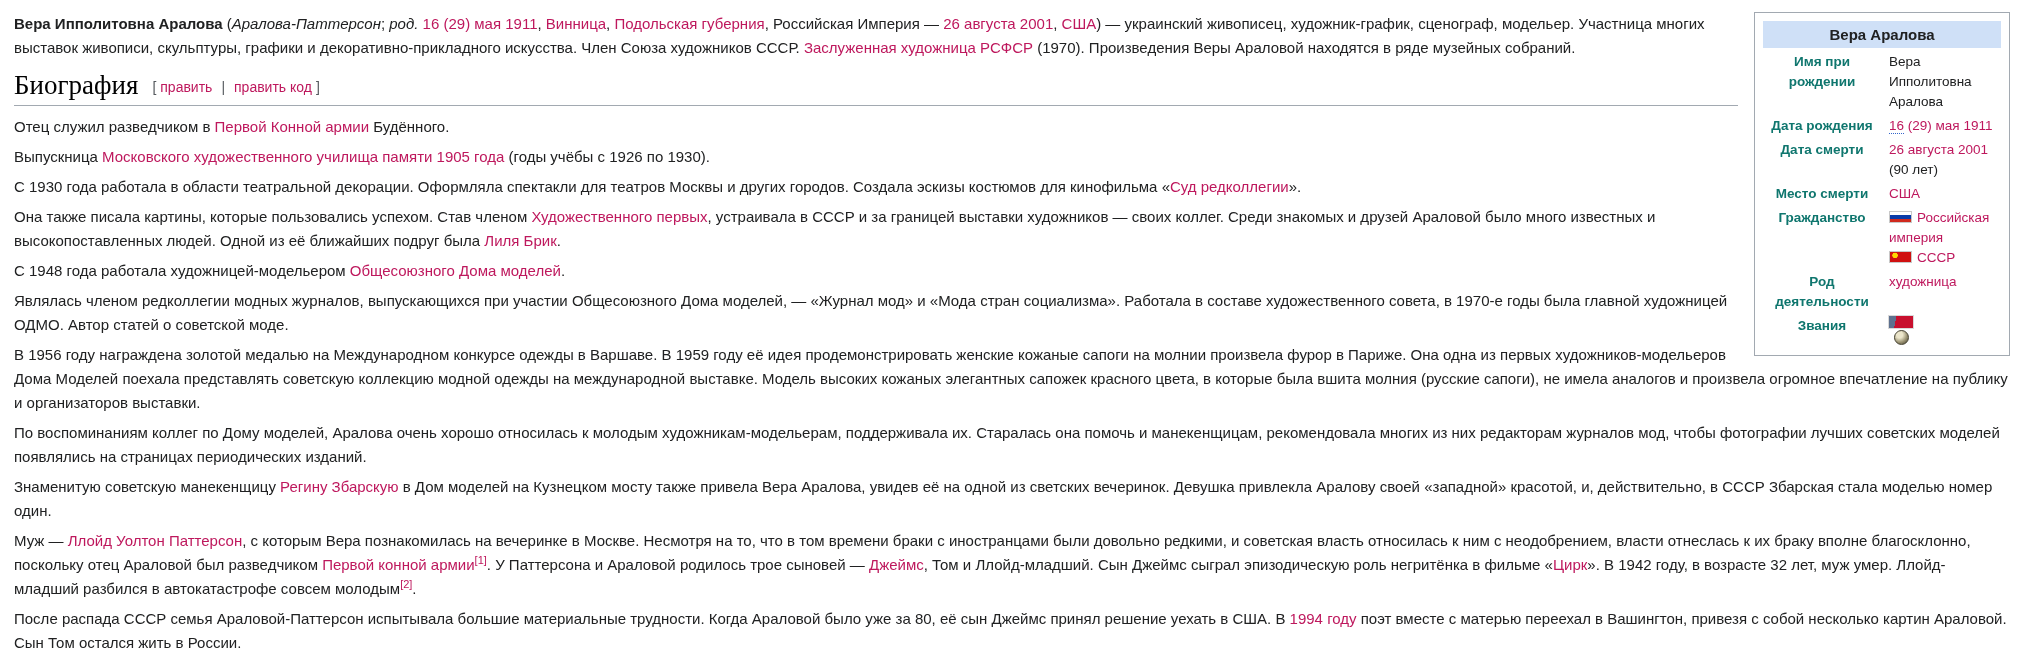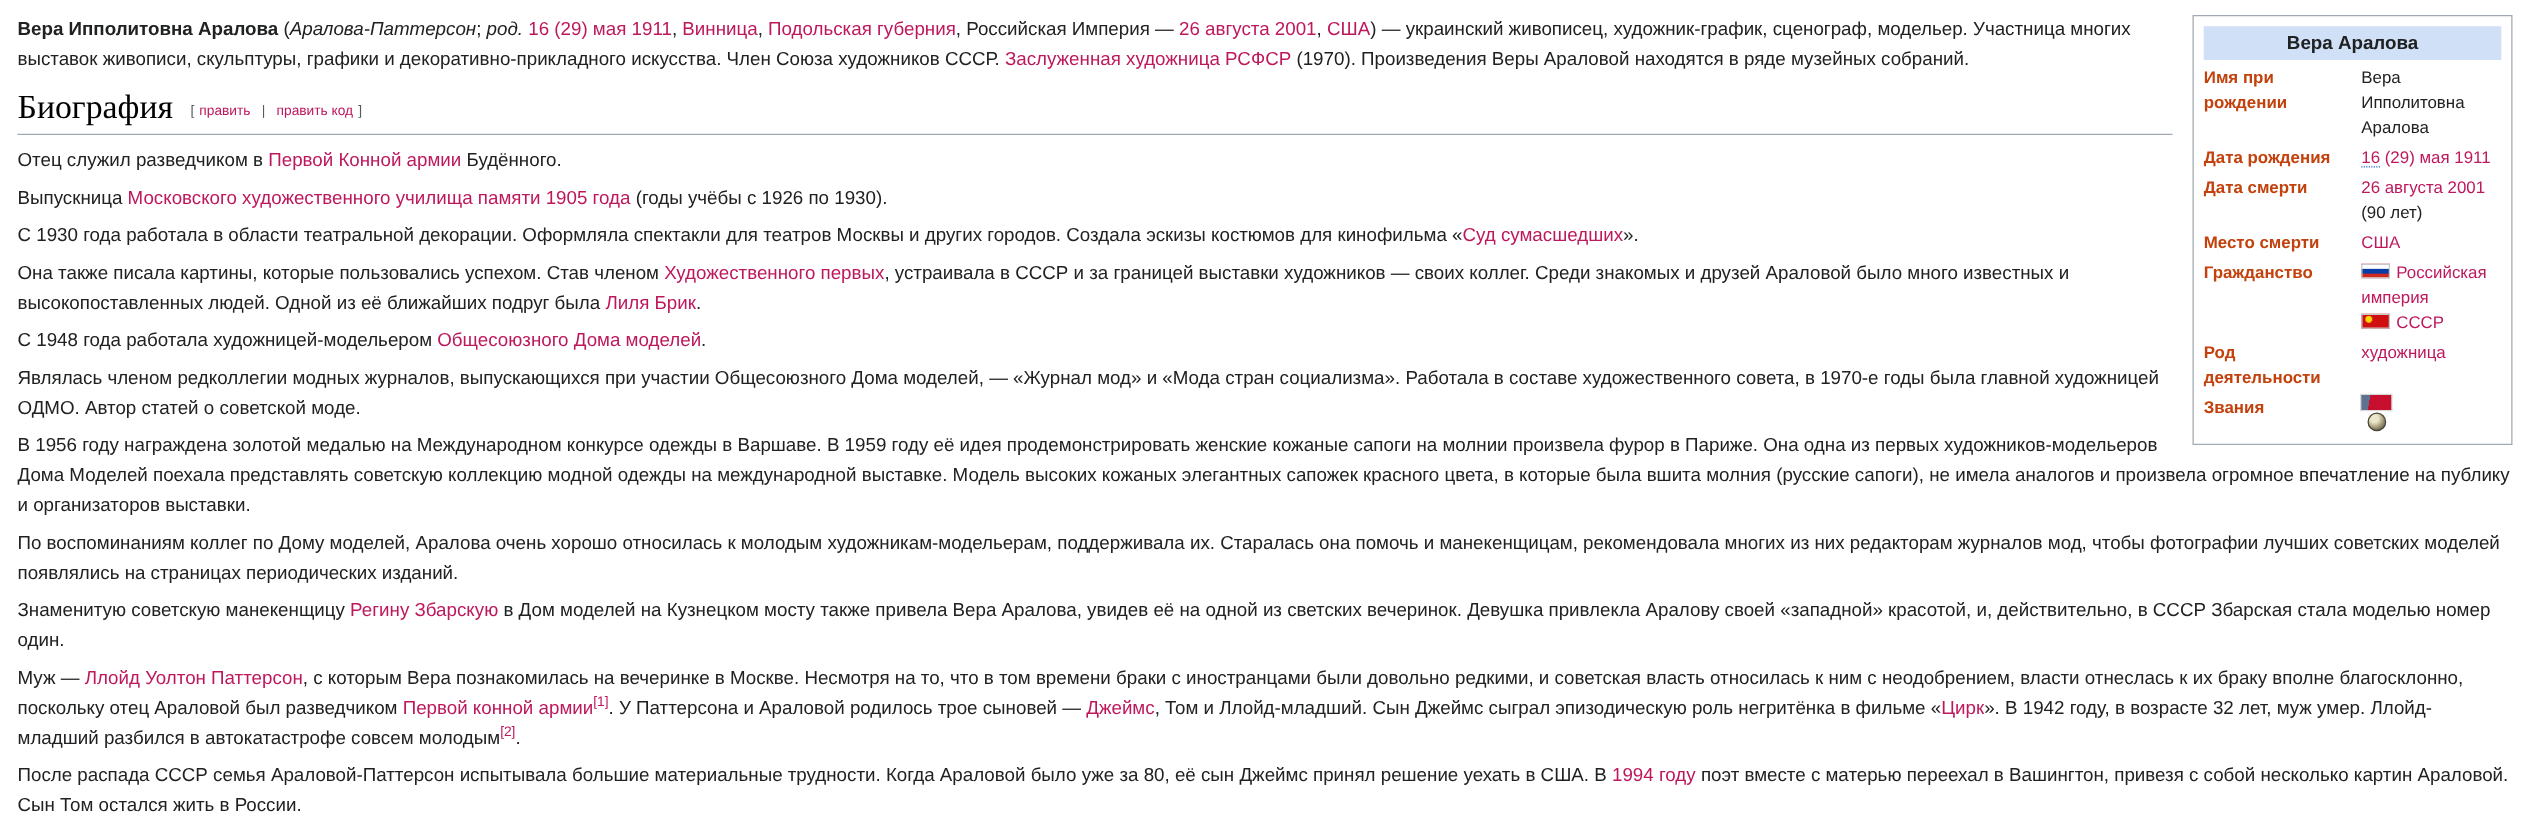--- a/index.html
+++ b/index.html
@@ -15,41 +15,41 @@
   sup{font-size:11px;line-height:0;}
   b{color:#202122;}
 
   h2.section-heading{
     font-family:"Liberation Serif","DejaVu Serif",serif;
     font-size:27px;font-weight:400;line-height:31px;color:#000;
     margin:10px 0 9px;padding-bottom:2px;border-bottom:1px solid #a2a9b1;
     overflow:hidden; 
   }
   .editsection{
-    font-family:"Liberation Sans",sans-serif;font-size:11px;font-weight:400;
+    font-family:"Liberation Sans",sans-serif;font-size:14px;font-weight:400;
     margin-left:14px;color:#54595d;vertical-align:2px;
   }
   .editsection .bracket{color:#54595d;}
   .editsection .pipe{color:#54595d;margin:0 5px;}
   .editsection a.wl{margin:0 4px;}
 
   
   .infobox{
     float:right;width:256px;box-sizing:border-box;
     margin:0 0 8px 16px;border:1px solid #a2a9b1;background:#fff;
     padding:6px 8px 8px;font-size:13.5px;line-height:20px;
   }
   .infobox-title{
     background:#cfe0f7;text-align:center;font-weight:bold;font-size:15px;
     line-height:19px;padding:4px 2px;margin:2px 0 2px;
   }
   .infobox-table{width:100%;border-collapse:collapse;}
   .infobox-table th{
-    width:118px;text-align:left;vertical-align:top;
-    padding:2px 8px 2px 0;font-weight:bold;color:#c2410c;
+    width:118px;text-align:center;vertical-align:top;
+    padding:2px 8px 2px 0;font-weight:bold;color:#0f766e;
   }
   .infobox-table td{vertical-align:top;padding:2px 0;}
 
   
   .flag{display:inline-block;width:23px;height:12px;vertical-align:-1px;
         margin-right:5px;border:1px solid #c8c8c8;box-sizing:border-box;}
   .flag.ru-empire{background:linear-gradient(to bottom,#ffffff 0 33.4%,#0a3ca8 33.4% 66.7%,#d02a1e 66.7% 100%);}
   .flag.ussr{background:radial-gradient(circle at 24% 34%,#ffd700 0 2.5px,rgba(0,0,0,0) 3px),#d01010;}
 
   
@@ -115,21 +115,21 @@
 
   <p class="intro"><b>Вера Ипполитовна Аралова</b> (<i>Аралова-Паттерсон</i>; <i>род.</i> <a href="#" class="wl">16 (29) мая 1911</a>, <a href="#" class="wl">Винница</a>, <a href="#" class="wl">Подольская губерния</a>, Российская Империя — <a href="#" class="wl">26 августа 2001</a>, <a href="#" class="wl">США</a>) — украинский живописец, художник-график, сценограф, модельер. Участница многих выставок живописи, скульптуры, графики и декоративно-прикладного искусства. Член Союза художников СССР. <a href="#" class="wl">Заслуженная художница РСФСР</a> (1970). Произведения Веры Араловой находятся в ряде музейных собраний.</p>
 
   <h2 class="section-heading">
     <span class="headline">Биография</span><span class="editsection"><span class="bracket">[</span><a href="#" class="wl">править</a><span class="pipe">|</span><a href="#" class="wl">править код</a><span class="bracket">]</span></span>
   </h2>
 
   <div id="biography-body">
       <p>Отец служил разведчиком в <a href="#" class="wl">Первой Конной армии</a> Будённого.</p>
       <p>Выпускница <a href="#" class="wl">Московского художественного училища памяти 1905 года</a> (годы учёбы с 1926 по 1930).</p>
-      <p>С 1930 года работала в области театральной декорации. Оформляла спектакли для театров Москвы и других городов. Создала эскизы костюмов для кинофильма «<a href="#" class="wl">Суд сумасшедших</a>».</p>
+      <p>С 1930 года работала в области театральной декорации. Оформляла спектакли для театров Москвы и других городов. Создала эскизы костюмов для кинофильма «<a href="#" class="wl">Суд редколлегии</a>».</p>
       <p>Она также писала картины, которые пользовались успехом. Став членом <a href="#" class="wl">Художественного первых</a>, устраивала в СССР и за границей выставки художников — своих коллег. Среди знакомых и друзей Араловой было много известных и высокопоставленных людей. Одной из её ближайших подруг была <a href="#" class="wl">Лиля Брик</a>.</p>
       <p>С 1948 года работала художницей-модельером <a href="#" class="wl">Общесоюзного Дома моделей</a>.</p>
       <p>Являлась членом редколлегии модных журналов, выпускающихся при участии Общесоюзного Дома моделей, — «Журнал мод» и «Мода стран социализма». Работала в составе художественного совета, в 1970-е годы была главной художницей ОДМО. Автор статей о советской моде.</p>
       <p>В 1956 году награждена золотой медалью на Международном конкурсе одежды в Варшаве. В 1959 году её идея продемонстрировать женские кожаные сапоги на молнии произвела фурор в Париже. Она одна из первых художников-модельеров Дома Моделей поехала представлять советскую коллекцию модной одежды на международной выставке. Модель высоких кожаных элегантных сапожек красного цвета, в которые была вшита молния (русские сапоги), не имела аналогов и произвела огромное впечатление на публику и организаторов выставки.</p>
       <p>По воспоминаниям коллег по Дому моделей, Аралова очень хорошо относилась к молодым художникам-модельерам, поддерживала их. Старалась она помочь и манекенщицам, рекомендовала многих из них редакторам журналов мод, чтобы фотографии лучших советских моделей появлялись на страницах периодических изданий.</p>
       <p>Знаменитую советскую манекенщицу <a href="#" class="wl">Регину Збарскую</a> в Дом моделей на Кузнецком мосту также привела Вера Аралова, увидев её на одной из светских вечеринок. Девушка привлекла Аралову своей «западной» красотой, и, действительно, в СССР Збарская стала моделью номер один.</p>
       <p>Муж — <a href="#" class="wl">Ллойд Уолтон Паттерсон</a>, с которым Вера познакомилась на вечеринке в Москве. Несмотря на то, что в том времени браки с иностранцами были довольно редкими, и советская власть относилась к ним с неодобрением, власти отнеслась к их браку вполне благосклонно, поскольку отец Араловой был разведчиком <a href="#" class="wl">Первой конной армии</a><sup><a href="#" class="wl">[1]</a></sup>. У Паттерсона и Араловой родилось трое сыновей — <a href="#" class="wl">Джеймс</a>, Том и Ллойд-младший. Сын Джеймс сыграл эпизодическую роль негритёнка в фильме «<a href="#" class="wl">Цирк</a>». В 1942 году, в возрасте 32 лет, муж умер. Ллойд-младший разбился в автокатастрофе совсем молодым<sup><a href="#" class="wl">[2]</a></sup>.</p>
       <p>После распада СССР семья Араловой-Паттерсон испытывала большие материальные трудности. Когда Араловой было уже за 80, её сын Джеймс принял решение уехать в США. В <a href="#" class="wl">1994 году</a> поэт вместе с матерью переехал в Вашингтон, привезя с собой несколько картин Араловой. Сын Том остался жить в России.</p>
     </div>
 

